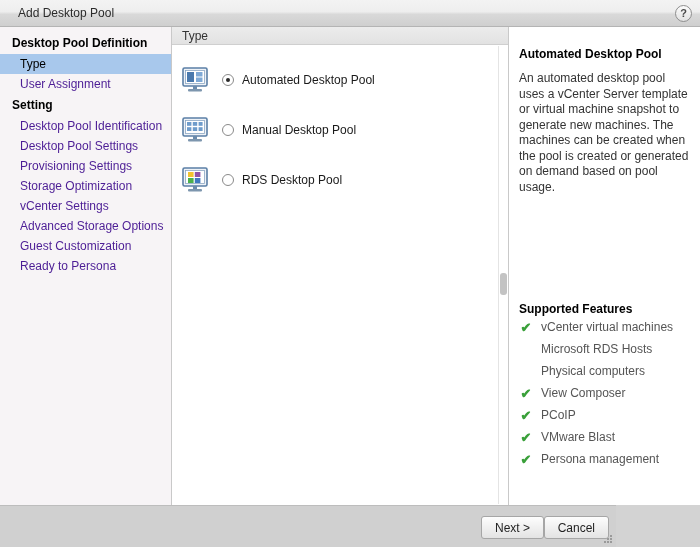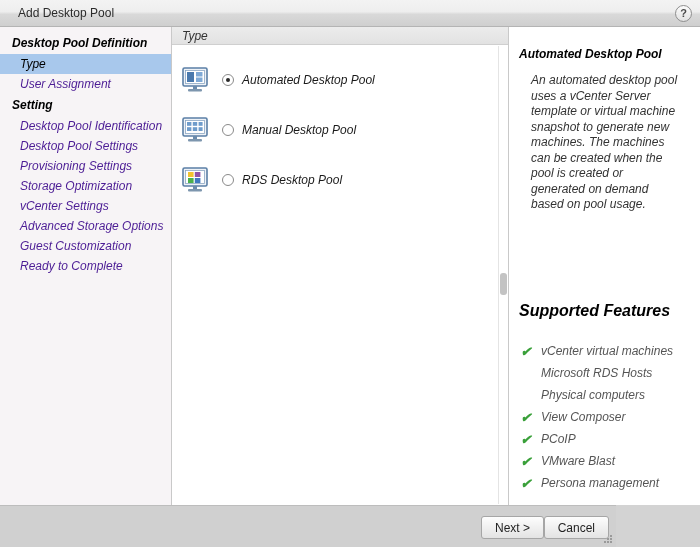--- a/index.html
+++ b/index.html
@@ -55,21 +55,20 @@
     cursor: pointer;
     box-sizing: border-box;
   }
 
   
   .panels {
     position: absolute;
     left: 0; top: 27px;
     width: 680px;
     height: 478px;
-    font-style: italic;
   }
 
   
   .sidebar {
     position: absolute;
     left: 0; top: 0;
     width: 172px;
     height: 478px;
     background: #f7f4f6;
     border-right: 1px solid #c9c9c9;
@@ -192,28 +191,28 @@
     padding: 20px 10px 0 10px;
     overflow: hidden;
   }
   .right h3 {
     margin: 0 0 10px 0;
     font-size: 12px;
     font-weight: bold;
     color: #000000;
   }
   .right p {
-    margin: 12px;
+    margin: 0;
     font-size: 12px;
     line-height: 15.5px;
     color: #333333;
   }
   .features-title {
-    margin: 0 0 20px 0;
-    font-size: 16px;
+    margin: 0 0 0 0;
+    font-size: 12px;
     font-weight: bold;
     color: #000000;
   }
   .features {
     position: absolute;
     left: 10px;
     top: 275px;
     width: 180px;
   }
   .feature-row {
@@ -296,21 +295,21 @@
       <div class="nav-item">User Assignment</div>
 
       <div class="nav-group">Setting</div>
       <div class="nav-item">Desktop Pool Identification</div>
       <div class="nav-item">Desktop Pool Settings</div>
       <div class="nav-item">Provisioning Settings</div>
       <div class="nav-item">Storage Optimization</div>
       <div class="nav-item">vCenter Settings</div>
       <div class="nav-item">Advanced Storage Options</div>
       <div class="nav-item">Guest Customization</div>
-      <div class="nav-item">Ready to Complete</div>
+      <div class="nav-item">Ready to Persona</div>
     </div>
 
     <div class="center">
       <div class="center-header">
         <div class="center-header-label">Type</div>
       </div>
 
       <div class="options">
 
         <div class="option-row">

